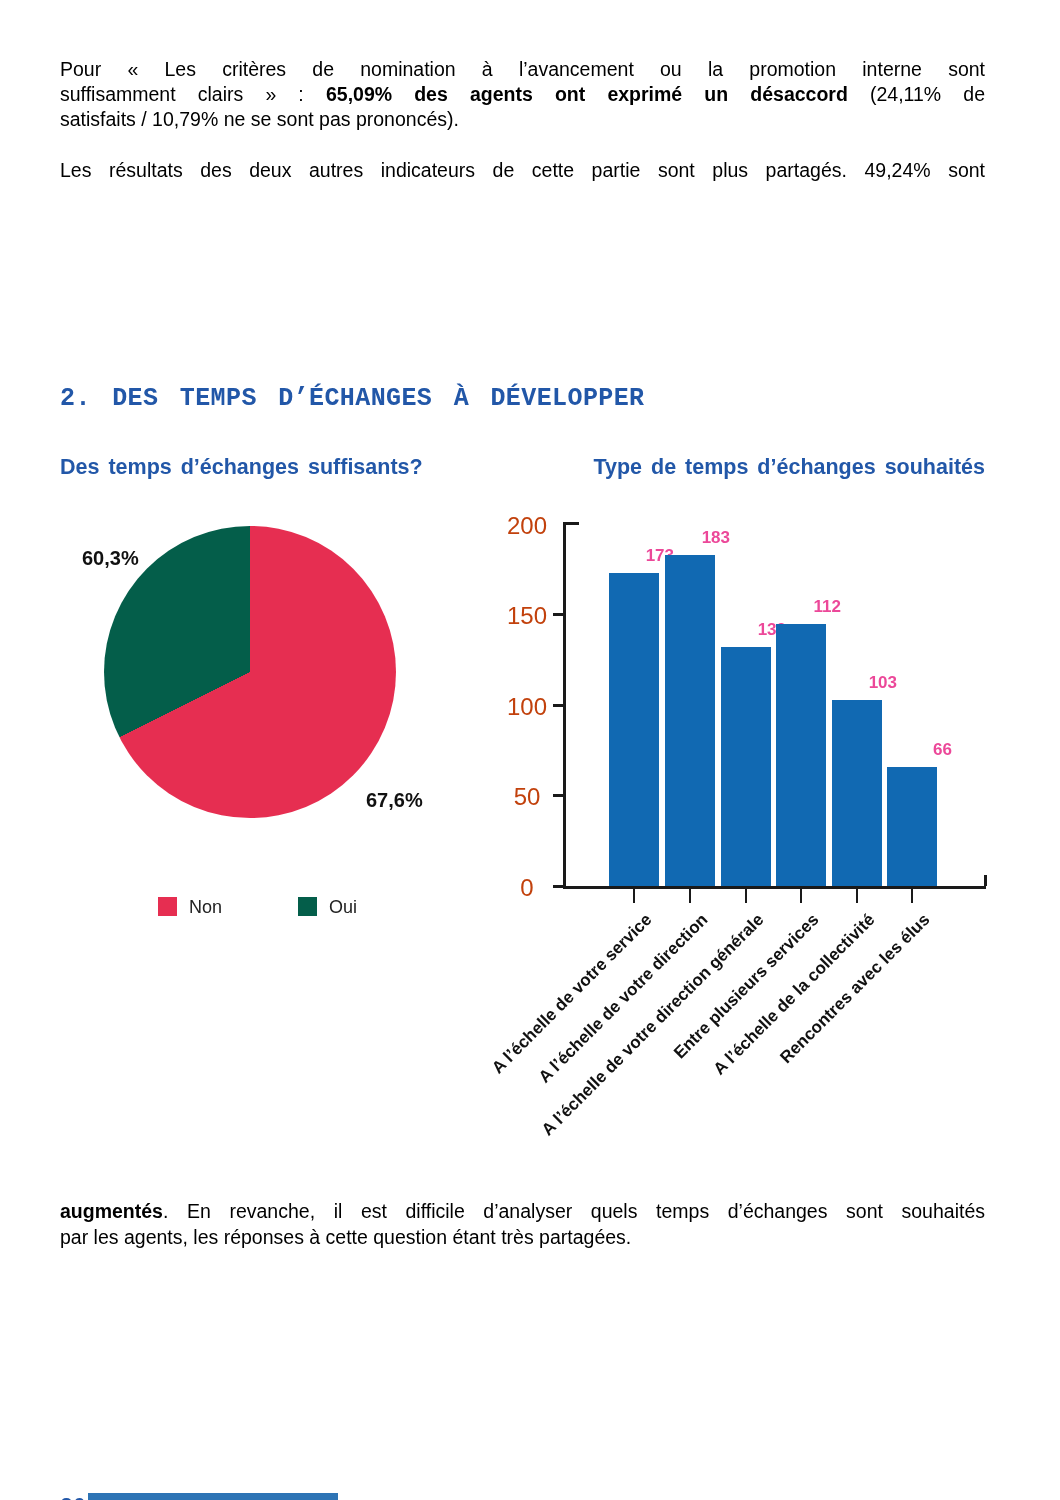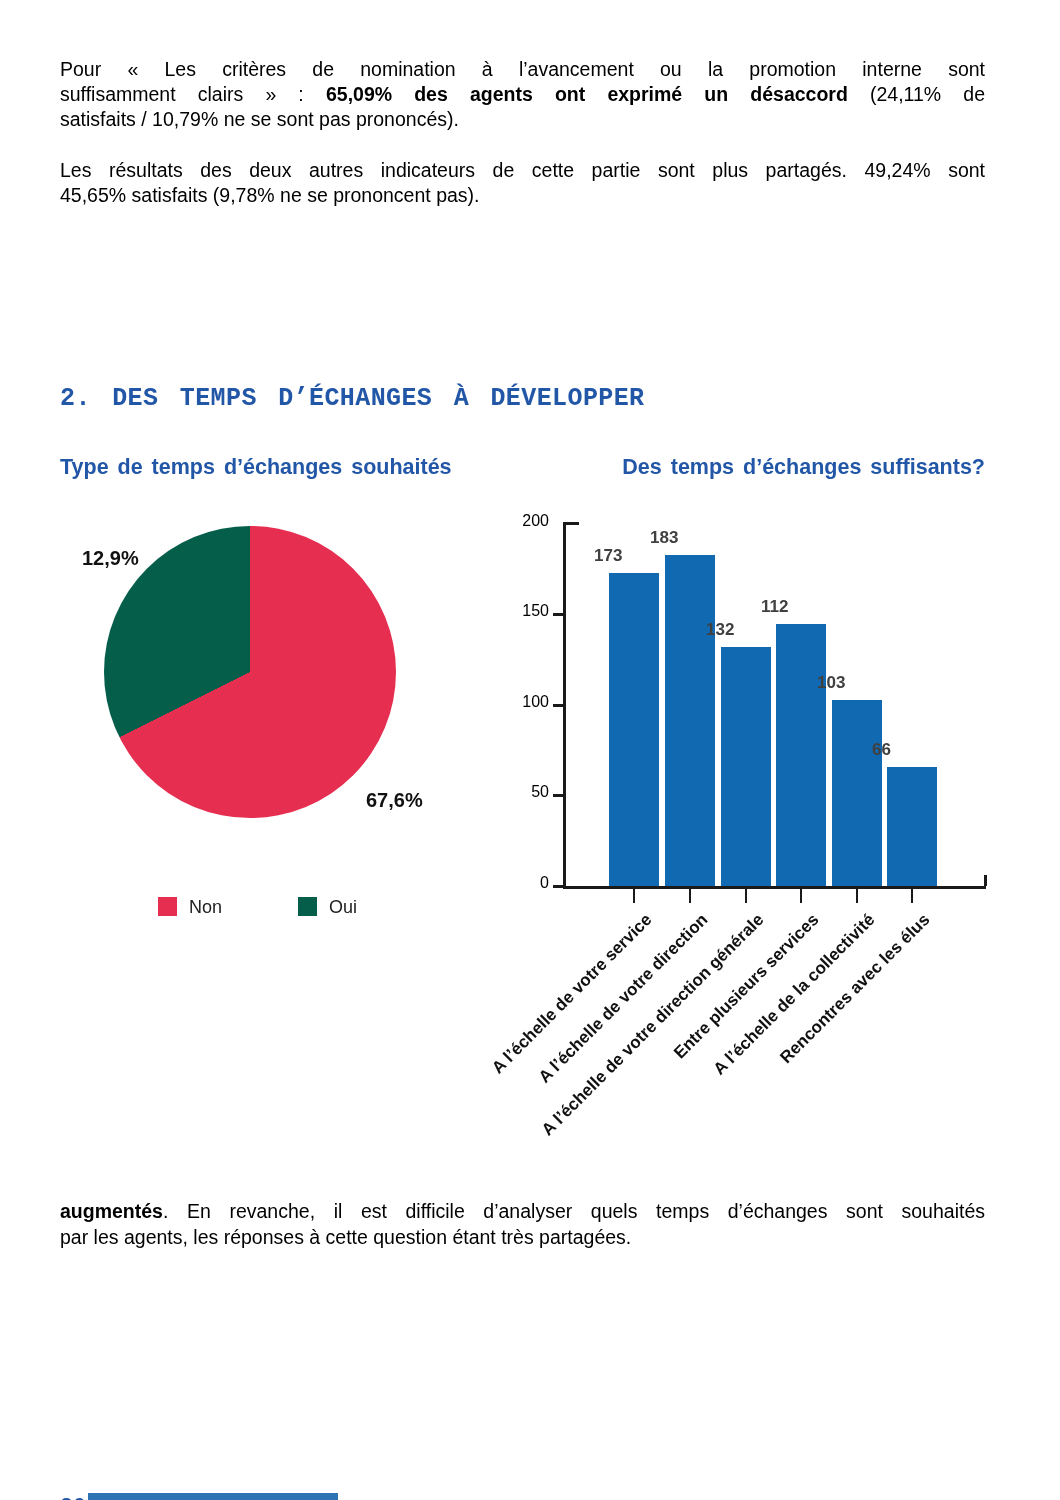--- a/index.html
+++ b/index.html
@@ -23,53 +23,52 @@
   .pie-label.non{left:306px;top:289px;}
   .legend{position:absolute;top:396px;left:0;width:440px;height:22px;}
   .legend .sq{position:absolute;width:19px;height:19px;top:1px;}
   .legend .lbl{position:absolute;top:1px;font-size:18px;color:#222;}
   .sq-non{left:98px;} .lbl-non{left:129px;}
   .sq-oui{left:238px;} .lbl-oui{left:269px;}
   
   .bar-wrap{position:absolute;left:500px;top:510px;width:560px;height:700px;}
   .axis{position:absolute;background:#1a1a1a;}
   .bar{position:absolute;width:50px;}
-  .val-label{position:absolute;width:80px;text-align:left;font-size:17px;font-weight:bold;color:#404040;}
-  .ytick-label{position:absolute;width:44px;text-align:right;font-size:16px;color:#000000;}
+  .val-label{position:absolute;width:80px;text-align:right;font-size:17px;font-weight:bold;color:#ec4899;}
+  .ytick-label{position:absolute;width:44px;text-align:center;font-size:24px;color:#c2410c;}
   .cat-label{position:absolute;white-space:nowrap;font-size:17px;font-weight:bold;color:#111;
              transform:translateX(-100%) rotate(-45deg);transform-origin:100% 0;}
   .page-number{position:absolute;left:60px;top:1455px;font-size:23px;font-weight:bold;color:var(--accent,#2257A8);margin-top:39px;}
   .footer-bar{position:absolute;left:88px;top:1493px;width:250px;height:7px;background:#2E74B5;}
 </style>
 </head>
 <body>
 
 <div class="page">
 
   <div id="p1" class="block body-text" style="top:57px;">
       <div class="tline"><span>Pour « Les critères de nomination à l’avancement ou la promotion interne sont</span></div>
       <div class="tline"><span>suffisamment clairs » : </span><span class="b">65,09% des agents ont exprimé un désaccord</span><span> (24,11% de</span></div>
       <div class="tline lastline"><span>satisfaits / 10,79% ne se sont pas prononcés).</span></div>
     </div>
 
   <div id="p2" class="block body-text" style="top:158px;">
       <div class="tline"><span>Les résultats des deux autres indicateurs de cette partie sont plus partagés. 49,24% sont</span></div>
-      <div class="tline lastline"><span>45,65% satisfaits (9,78% ne se prononcent pas).</span></div>
     </div>
 
   <h1 class="section">2. DES TEMPS D’ÉCHANGES À DÉVELOPPER</h1>
 
   <div class="subhead">
+    <span>Des temps d’échanges suffisants?</span>
     <span>Type de temps d’échanges souhaités</span>
-    <span>Des temps d’échanges suffisants?</span>
   </div>
 
   <div class="pie-wrap">
     <div id="pie" class="pie" style="background: conic-gradient(rgb(230, 46, 81) 0deg, rgb(230, 46, 81) 67.6%, rgb(4, 94, 74) 67.6%, rgb(4, 94, 74) 100%);"></div>
-    <div class="pie-label oui">12,9%</div>
+    <div class="pie-label oui">60,3%</div>
     <div class="pie-label non">67,6%</div>
     <div class="legend">
       <span id="sq-non" class="sq sq-non" style="background: rgb(230, 46, 81);"></span>
       <span class="lbl lbl-non">Non</span>
       <span id="sq-oui" class="sq sq-oui" style="background: rgb(4, 94, 74);"></span>
       <span class="lbl lbl-oui">Oui</span>
     </div>
   </div>
 
   <div id="barplot" class="bar-wrap">

